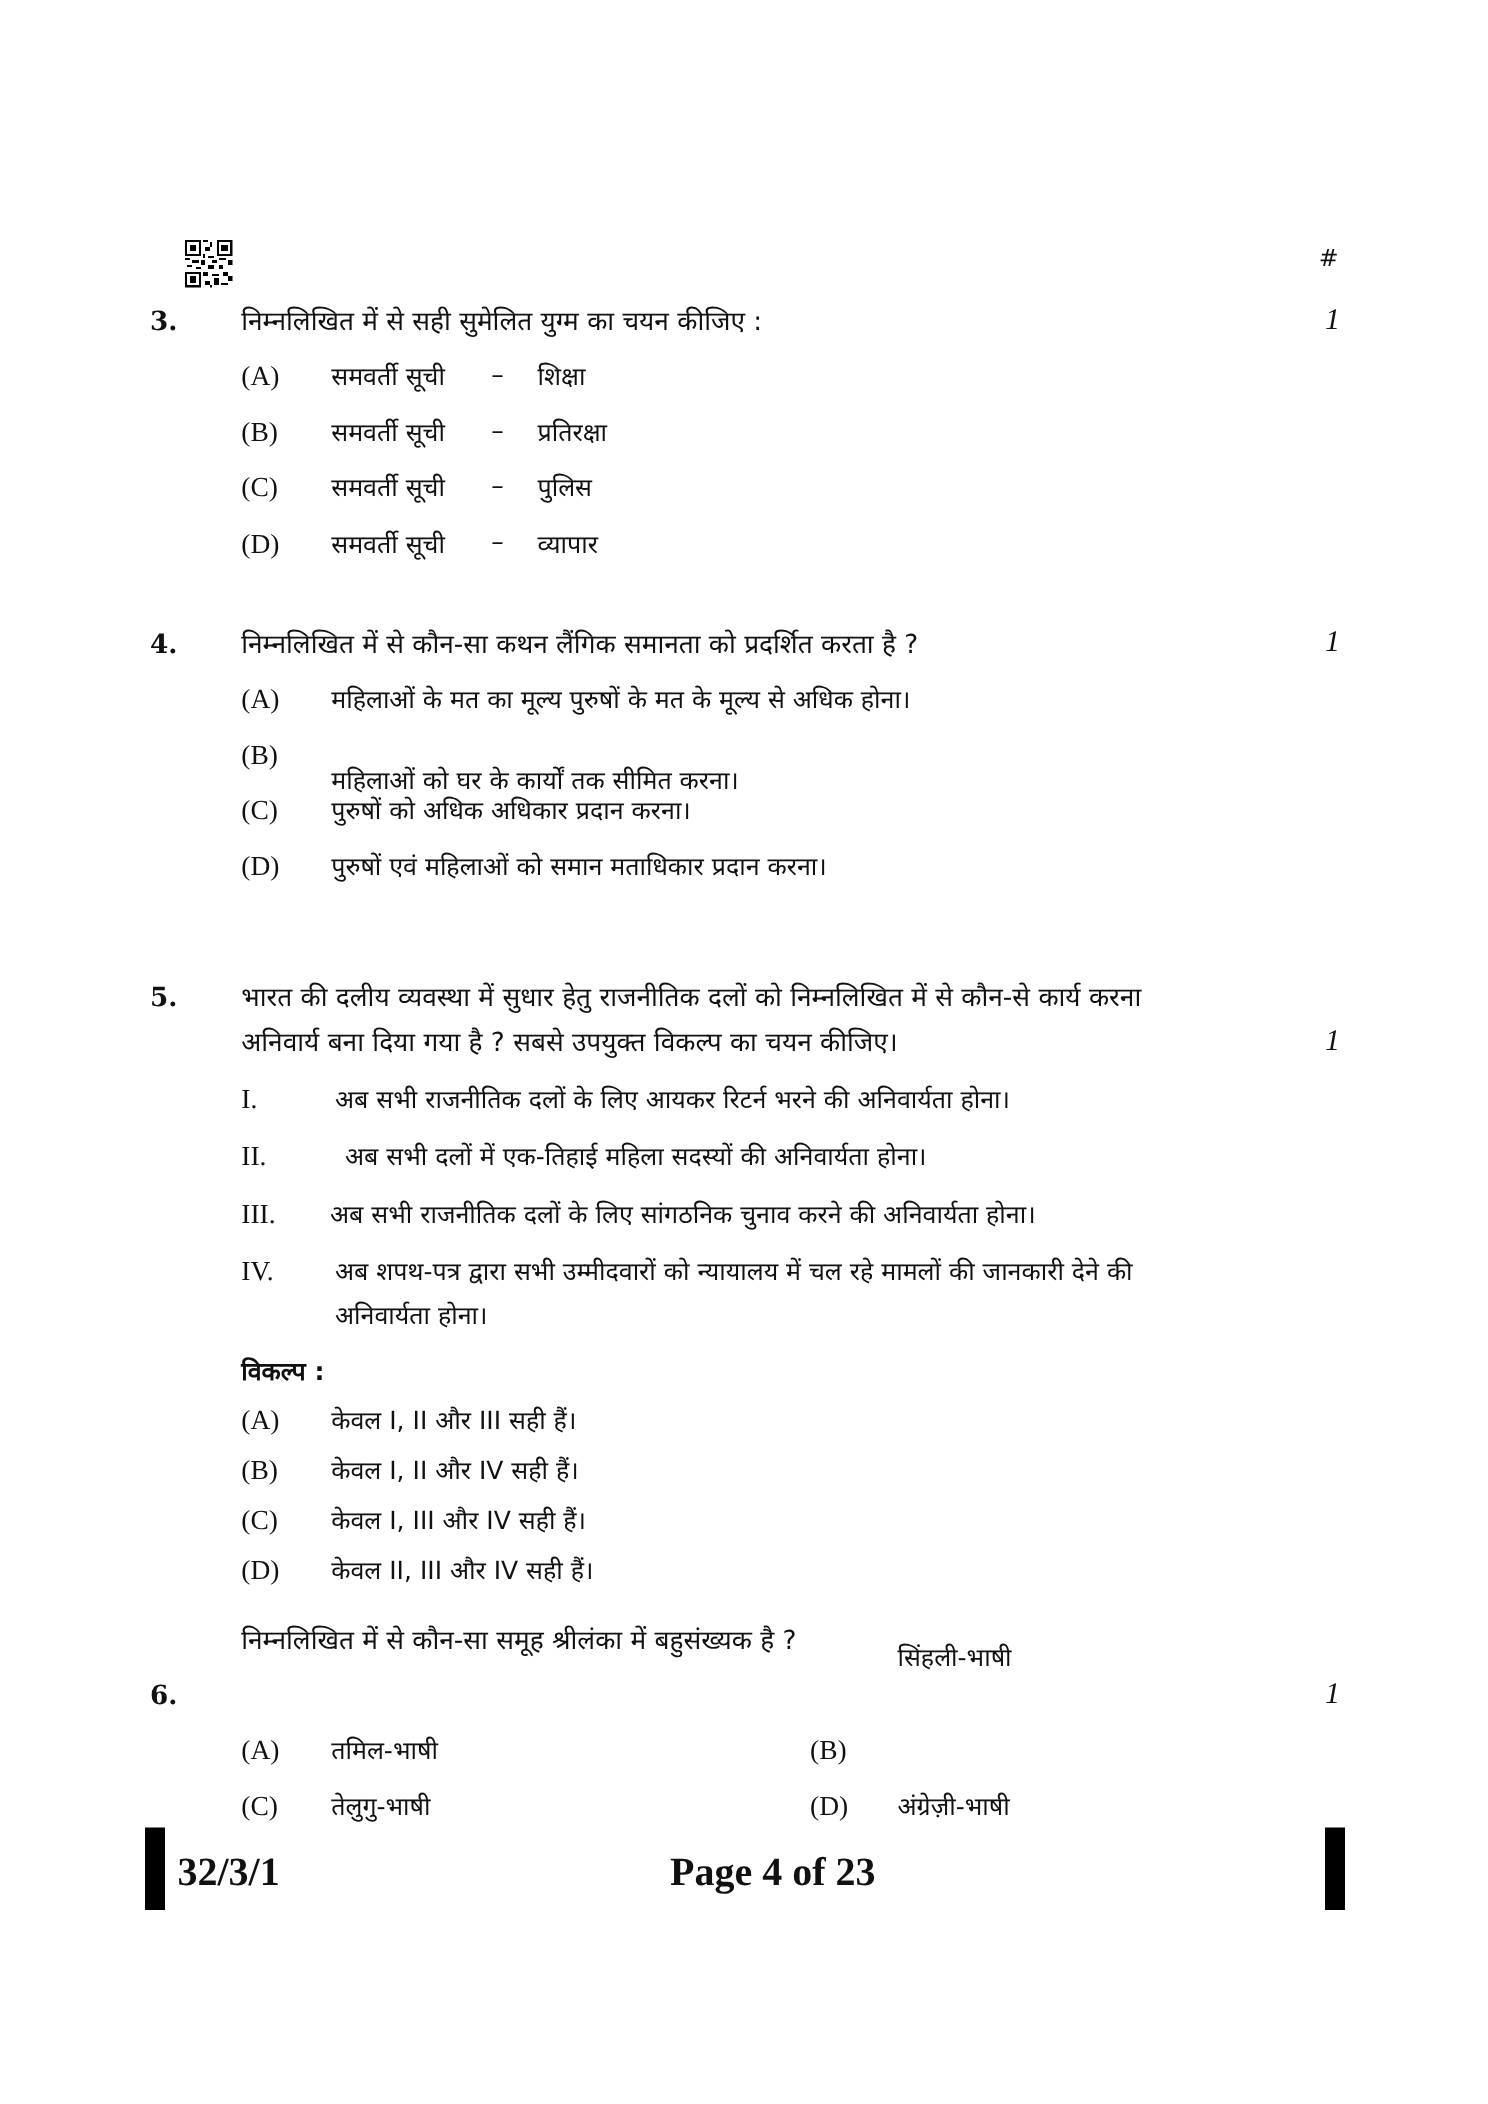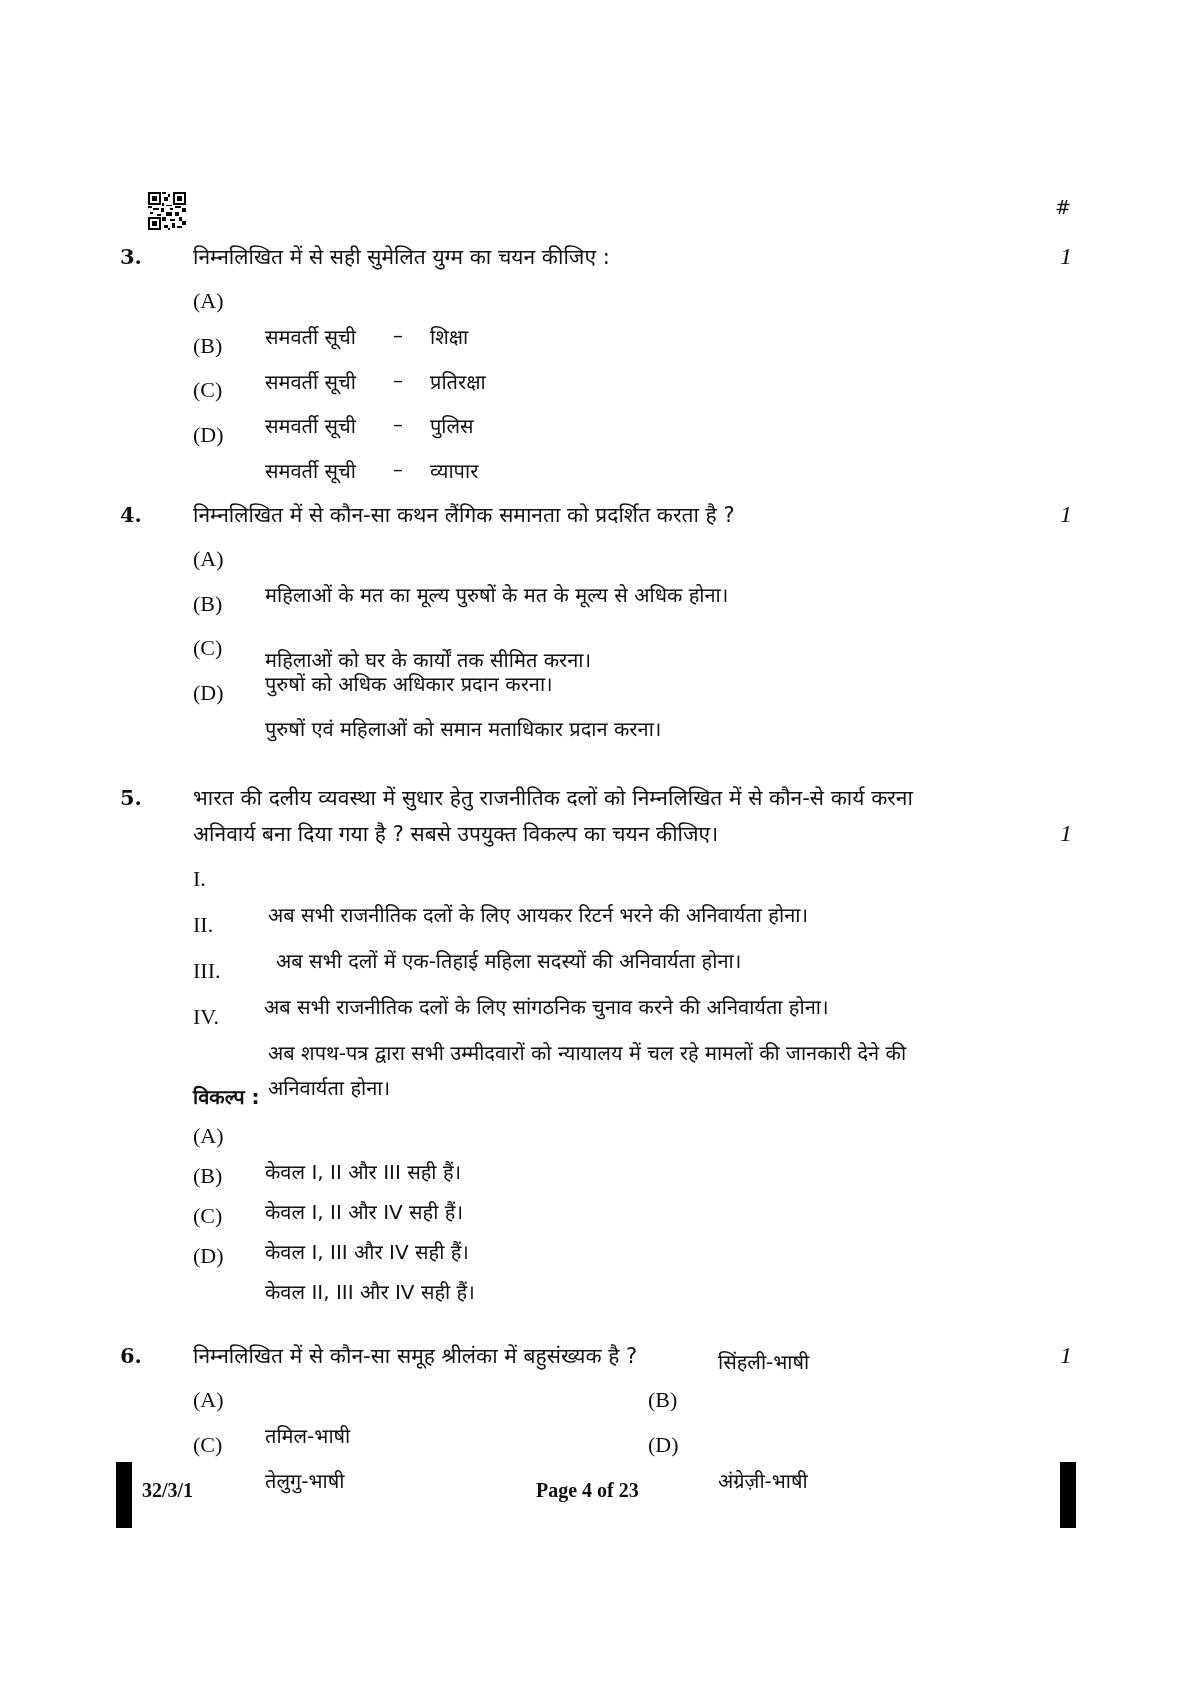--- a/index.html
+++ b/index.html
@@ -6,26 +6,26 @@
   body {
     width: 1190px; height: 1683px; position: relative; overflow: hidden;
     font-family: "DejaVu Serif", "Liberation Serif", serif;
     color: #111111;
   }
   .abs { position: absolute; white-space: nowrap; }
   .qnum { font-family: "DejaVu Serif", serif; font-weight: bold; font-size: 21px; left: 120px; }
   .qtext { font-family: "DejaVu Sans", sans-serif; font-size: 21px; left: 193px; }
   .mark { font-family: "Liberation Serif", serif; font-style: italic; font-size: 24px; left: 1060px; }
   .opt-label { font-family: "Liberation Serif", serif; font-size: 22px; }
-  .opt-text { font-family: "DejaVu Sans", sans-serif; font-size: 20px; margin-top: 36px; }
+  .opt-text { font-family: "DejaVu Sans", sans-serif; font-size: 20px; }
   .roman { font-family: "Liberation Serif", serif; font-size: 22px; }
   .qr { position: absolute; left: 148px; top: 192px; width: 38px; height: 38px; }
   .hash { position: absolute; left: 1055px; top: 196px; font-family: "DejaVu Sans", sans-serif; font-size: 19px; }
   .bar { position: absolute; background: #000; width: 16px; top: 1462px; height: 66px; }
-  .footer-text { position: absolute; top: 1479px; font-family: "Liberation Serif", serif; font-weight: bold; font-size: 20px; }
+  .footer-text { position: absolute; top: 1479px; font-family: "Liberation Serif", serif; font-weight: bold; font-size: 32px; }
   .bold-label { font-family: "DejaVu Sans", sans-serif; font-weight: bold; font-size: 20px; }
 </style>
 </head>
 <body>
 
 <svg class="qr" viewBox="0 0 21 21" shape-rendering="crispEdges">
   <rect x="0" y="0" width="21" height="21" fill="#fff"></rect>
   <rect x="0" y="0" width="7" height="7" fill="#000"></rect>
     <rect x="1" y="1" width="5" height="5" fill="#fff"></rect>
     <rect x="2" y="2" width="3" height="3" fill="#000"></rect>
@@ -125,21 +125,21 @@
   <div class="abs opt-label" style="left:193px;top:1163px">(B)</div>
   <div class="abs opt-text" style="left:265px;top:1162px">केवल I, II और IV सही हैं।</div>
   <div class="abs opt-label" style="left:193px;top:1203px">(C)</div>
   <div class="abs opt-text" style="left:265px;top:1202px">केवल I, III और IV सही हैं।</div>
   <div class="abs opt-label" style="left:193px;top:1243px">(D)</div>
   <div class="abs opt-text" style="left:265px;top:1242px">केवल II, III और IV सही हैं।</div>
 </div>
 
 <div>
   <div class="abs qnum" style="top:1343px">6.</div>
-  <div class="abs qtext" style="top:1341px">निम्नलिखित में से कौन-सा समूह श्रीलंका में बहुसंख्यक है ?</div>
+  <div class="abs qtext" style="top:1297px">निम्नलिखित में से कौन-सा समूह श्रीलंका में बहुसंख्यक है ?</div>
   <div class="abs mark" style="top:1342px">1</div>
 
   <div class="abs opt-label" style="left:193px;top:1387px">(A)</div>
   <div class="abs opt-text" style="left:265px;top:1386px">तमिल-भाषी</div>
   <div class="abs opt-label" style="left:648px;top:1387px">(B)</div>
   <div class="abs opt-text" style="left:718px;top:1312px">सिंहली-भाषी</div>
   <div class="abs opt-label" style="left:193px;top:1432px">(C)</div>
   <div class="abs opt-text" style="left:265px;top:1431px">तेलुगु-भाषी</div>
   <div class="abs opt-label" style="left:648px;top:1432px">(D)</div>
   <div class="abs opt-text" style="left:718px;top:1431px">अंग्रेज़ी-भाषी</div>

